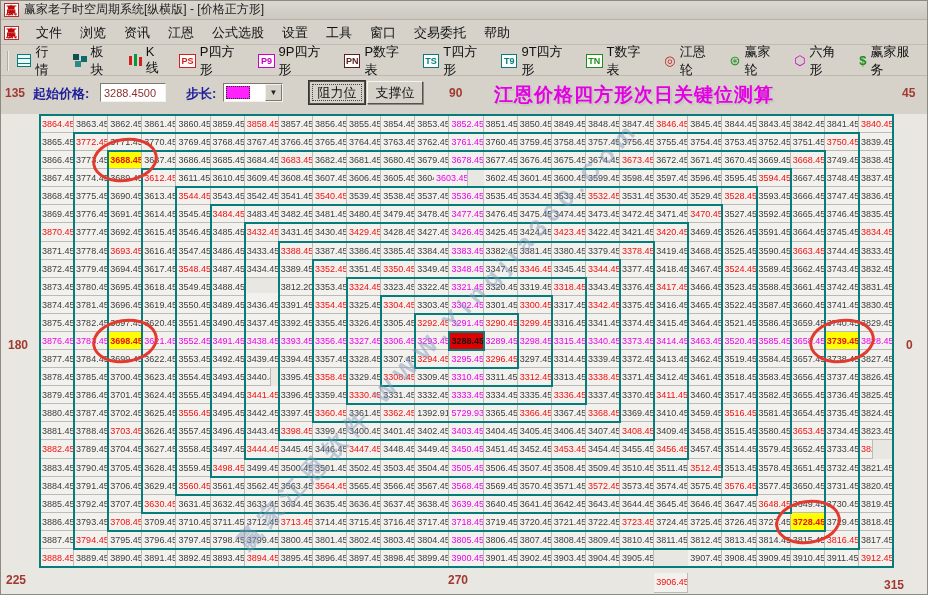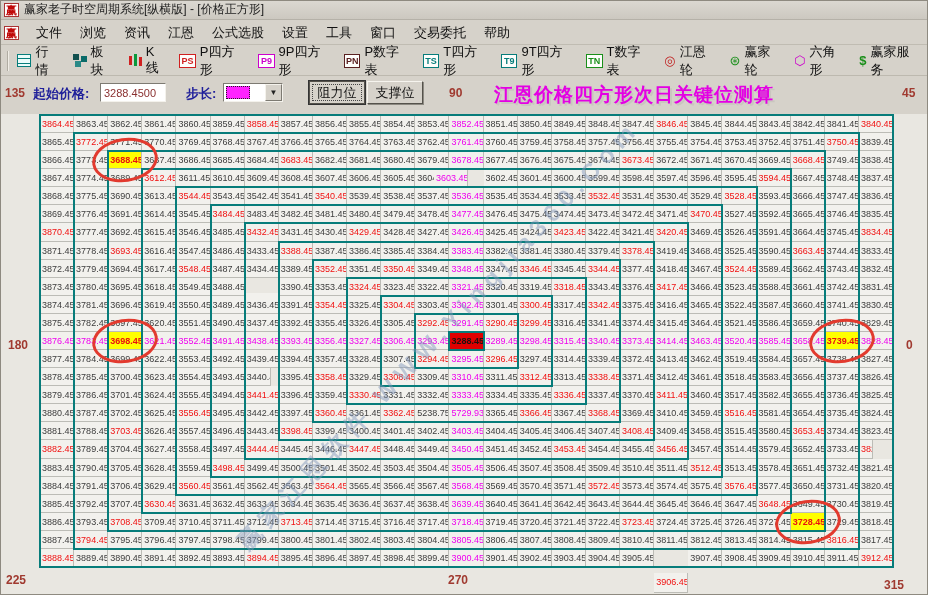--- a/index.html
+++ b/index.html
@@ -403,21 +403,21 @@
       <div class="cell" style="left: 750.64px; top: 144.64px; width: 34.12px; height: 18.08px;">3662.45</div>
       <div class="cell" style="left: 784.76px; top: 144.64px; width: 34.12px; height: 18.08px;">3743.45</div>
       <div class="cell" style="left: 818.88px; top: 144.64px; width: 34.12px; height: 18.08px;">3832.45</div>
       <div class="cell" style="left: 0px; top: 162.72px; width: 34.12px; height: 18.08px;">3873.45</div>
       <div class="cell" style="left: 34.12px; top: 162.72px; width: 34.12px; height: 18.08px;">3780.45</div>
       <div class="cell" style="left: 68.24px; top: 162.72px; width: 34.12px; height: 18.08px;">3695.45</div>
       <div class="cell" style="left: 102.36px; top: 162.72px; width: 34.12px; height: 18.08px;">3618.45</div>
       <div class="cell" style="left: 136.48px; top: 162.72px; width: 34.12px; height: 18.08px;">3549.45</div>
       <div class="cell" style="left: 170.6px; top: 162.72px; width: 34.12px; height: 18.08px;">3488.45</div>
       <div class="cell red" style="left: 204.72px; top: 178px; width: 34.12px; height: 18.08px;">3435.45</div>
-      <div class="cell" style="left: 238.84px; top: 162.72px; width: 34.12px; height: 18.08px;">3390.45</div>
+      <div class="cell" style="left: 238.84px; top: 162.72px; width: 34.12px; height: 18.08px;">3812.20</div>
       <div class="cell" style="left: 272.96px; top: 162.72px; width: 34.12px; height: 18.08px;">3353.45</div>
       <div class="cell red" style="left: 307.08px; top: 162.72px; width: 34.12px; height: 18.08px;">3324.45</div>
       <div class="cell" style="left: 341.2px; top: 162.72px; width: 34.12px; height: 18.08px;">3323.45</div>
       <div class="cell" style="left: 375.32px; top: 162.72px; width: 34.12px; height: 18.08px;">3322.45</div>
       <div class="cell mag" style="left: 409.44px; top: 162.72px; width: 34.12px; height: 18.08px;">3321.45</div>
       <div class="cell" style="left: 443.56px; top: 162.72px; width: 34.12px; height: 18.08px;">3320.45</div>
       <div class="cell" style="left: 477.68px; top: 162.72px; width: 34.12px; height: 18.08px;">3319.45</div>
       <div class="cell red" style="left: 511.8px; top: 162.72px; width: 34.12px; height: 18.08px;">3318.45</div>
       <div class="cell" style="left: 545.92px; top: 162.72px; width: 34.12px; height: 18.08px;">3343.45</div>
       <div class="cell" style="left: 580.04px; top: 162.72px; width: 34.12px; height: 18.08px;">3376.45</div>
@@ -582,21 +582,21 @@
       <div class="cell" style="left: 34.12px; top: 289.28px; width: 34.12px; height: 18.08px;">3787.45</div>
       <div class="cell" style="left: 68.24px; top: 289.28px; width: 34.12px; height: 18.08px;">3702.45</div>
       <div class="cell" style="left: 102.36px; top: 289.28px; width: 34.12px; height: 18.08px;">3625.45</div>
       <div class="cell red" style="left: 136.48px; top: 289.28px; width: 34.12px; height: 18.08px;">3556.45</div>
       <div class="cell" style="left: 170.6px; top: 289.28px; width: 34.12px; height: 18.08px;">3495.45</div>
       <div class="cell" style="left: 204.72px; top: 289.28px; width: 34.12px; height: 18.08px;">3442.45</div>
       <div class="cell" style="left: 238.84px; top: 289.28px; width: 34.12px; height: 18.08px;">3397.45</div>
       <div class="cell red" style="left: 272.96px; top: 289.28px; width: 34.12px; height: 18.08px;">3360.45</div>
       <div class="cell" style="left: 307.08px; top: 289.28px; width: 34.12px; height: 18.08px;">3361.45</div>
       <div class="cell red" style="left: 341.2px; top: 289.28px; width: 34.12px; height: 18.08px;">3362.45</div>
-      <div class="cell" style="left: 375.32px; top: 289.28px; width: 34.12px; height: 18.08px;">5238.75</div>
+      <div class="cell" style="left: 375.32px; top: 289.28px; width: 34.12px; height: 18.08px;">1392.91</div>
       <div class="cell mag" style="left: 409.44px; top: 289.28px; width: 34.12px; height: 18.08px;">5729.93</div>
       <div class="cell" style="left: 443.56px; top: 289.28px; width: 34.12px; height: 18.08px;">3365.45</div>
       <div class="cell red" style="left: 477.68px; top: 289.28px; width: 34.12px; height: 18.08px;">3366.45</div>
       <div class="cell" style="left: 511.8px; top: 289.28px; width: 34.12px; height: 18.08px;">3367.45</div>
       <div class="cell red" style="left: 545.92px; top: 289.28px; width: 34.12px; height: 18.08px;">3368.45</div>
       <div class="cell" style="left: 580.04px; top: 289.28px; width: 34.12px; height: 18.08px;">3369.45</div>
       <div class="cell" style="left: 614.16px; top: 289.28px; width: 34.12px; height: 18.08px;">3410.45</div>
       <div class="cell" style="left: 648.28px; top: 289.28px; width: 34.12px; height: 18.08px;">3459.45</div>
       <div class="cell red" style="left: 682.4px; top: 289.28px; width: 34.12px; height: 18.08px;">3516.45</div>
       <div class="cell" style="left: 716.52px; top: 289.28px; width: 34.12px; height: 18.08px;">3581.45</div>

